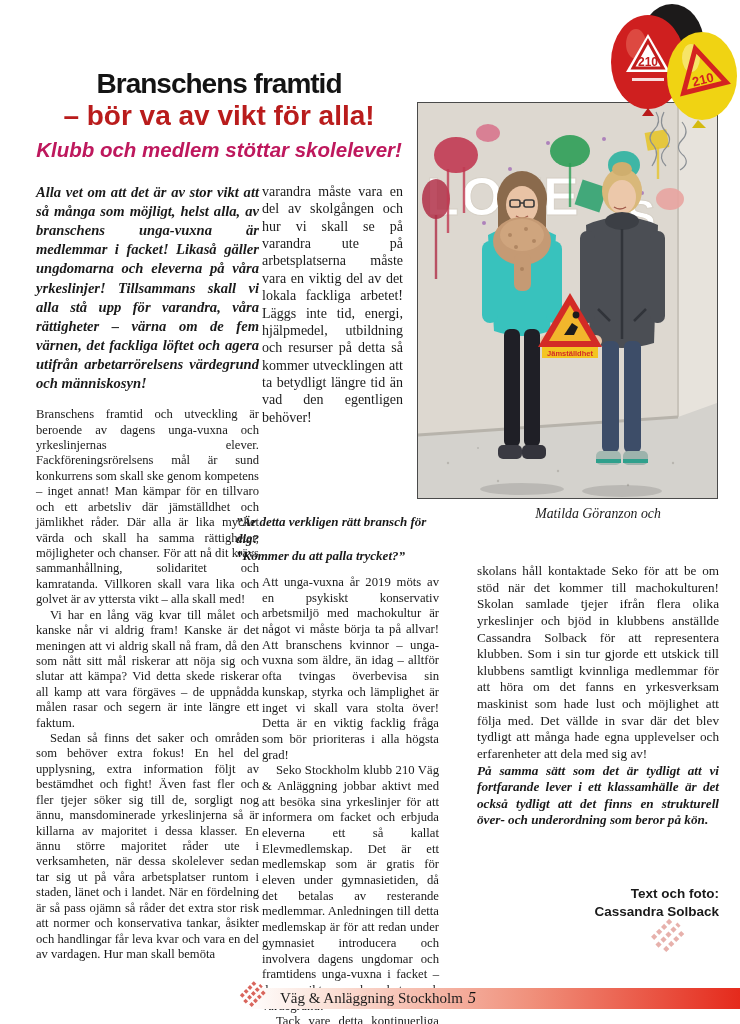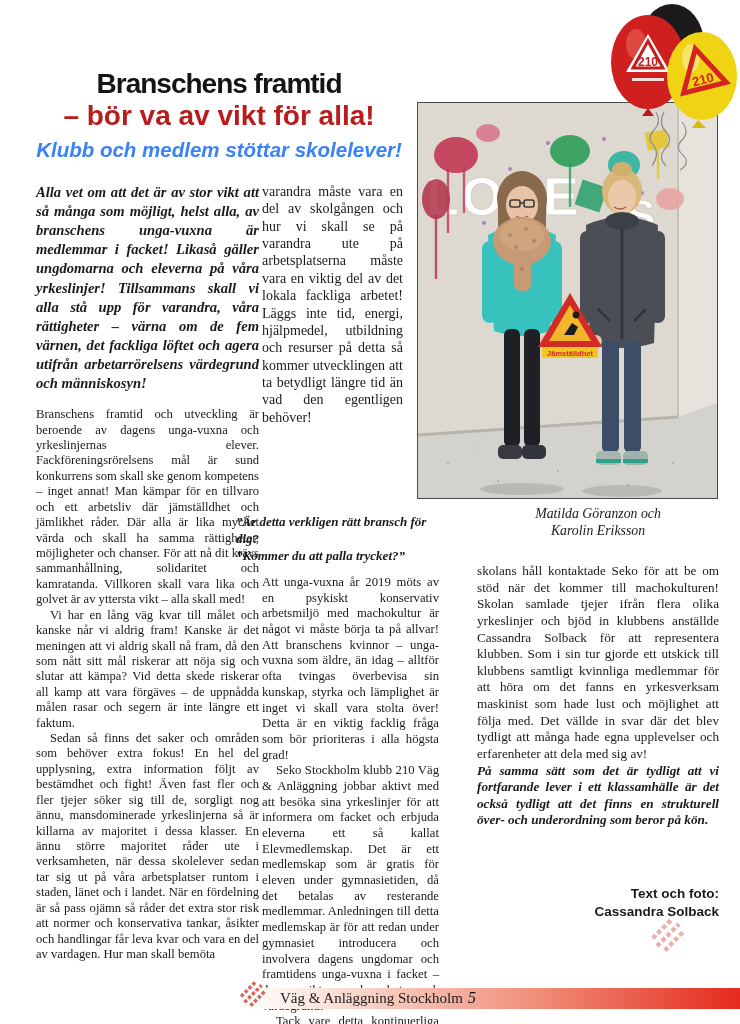--- a/index.html
+++ b/index.html
@@ -43,21 +43,21 @@
   .corner-mark{position:absolute;left:646px;top:912px;opacity:.85;}
 </style>
 </head>
 <body>
 
 <div class="page">
 
   <div class="masthead">
     <h1>Branschens framtid</h1>
     <div class="subtitle">– bör va av vikt för alla!</div>
-    <div class="kicker" style="color:#3b82f6;">Klubb och medlem stöttar skolelever!</div>
+    <div class="kicker" style="color:#be185d;">Klubb och medlem stöttar skolelever!</div>
   </div>
 
   <div class="balloons">
     <svg width="142" height="172" viewBox="0 0 142 172">
       <g stroke="#8a8f94" stroke-width="1.2" fill="none">
         <path d="M58 112 q6 10 -2 18 q-8 8 0 16 q6 8 -2 20"></path>
         <path d="M66 112 q-6 12 2 20 q8 8 -2 18 q-6 8 2 16"></path>
         <path d="M84 122 q8 10 0 18 q-8 8 2 16 q6 8 -4 14"></path>
       </g>
       <ellipse cx="74" cy="44" rx="32" ry="40" fill="#1c1a1a"></ellipse>
@@ -190,21 +190,20 @@
         <circle cx="158" cy="212" r="3.4" fill="#1c1c1c"></circle>
         <path d="M146 232 l8 -12 6 4 -4 8 z" fill="#1c1c1c"></path>
         <rect x="124" y="244" width="56" height="11" fill="#f3c522"></rect>
         <text x="152" y="252.5" text-anchor="middle" font-family="Liberation Sans,sans-serif" font-size="7.5" font-weight="bold" fill="#d32b26">Jämställdhet</text>
       </g>
     </svg>
   </div>
 
   <div class="caption">
     <span style="display:block">Matilda Göranzon och</span>
-    <span style="display:block">Karolin Eriksson</span>
   </div>
 
   <div class="col" id="col1">
     <div class="lead">Alla vet om att det är av stor vikt att så många som möjligt, helst alla, av branschens unga-vuxna är medlemmar i facket! Likaså gäller ungdomarna och eleverna på våra yrkeslinjer! Tillsammans skall vi alla stå upp för varandra, våra rättigheter – värna om de fem värnen, det fackliga löftet och agera utifrån arbetarrörelsens värdegrund och människosyn!</div>
     <p class="noindent">Branschens framtid och utveckling är beroende av dagens unga-vuxna och yrkeslinjernas elever. Fackföreningsrörelsens mål är sund konkurrens som skall ske genom kompetens – inget annat! Man kämpar för en tillvaro och ett arbetsliv där jämställdhet och jämlikhet råder. Där alla är lika mycket värda och skall ha samma rättigheter, möjligheter och chanser. För att nå dit krävs sammanhållning, solidaritet och kamratanda. Villkoren skall vara lika och golvet är av yttersta vikt – alla skall med!</p>
     <p>Vi har en lång väg kvar till målet och kanske når vi aldrig fram! Kanske är det meningen att vi aldrig skall nå fram, då den som nått sitt mål riskerar att nöja sig och slutar att kämpa? Vid detta skede riskerar all kamp att vara förgäves – de uppnådda målen rasar och segern är inte längre ett faktum.</p>
     <p>Sedan så finns det saker och områden som behöver extra fokus! En hel del upplysning, extra information följt av bestämdhet och fight! Även fast fler och fler tjejer söker sig till de, sorgligt nog ännu, mansdominerade yrkeslinjerna så är killarna av majoritet i dessa klasser. En ännu större majoritet råder ute i verksamheten, när dessa skolelever sedan tar sig ut på våra arbetsplatser runtom i staden, länet och i landet. När en fördelning är så pass ojämn så råder det extra stor risk att normer och konservativa tankar, åsikter och handlingar får leva kvar och vara en del av vardagen. Hur man skall bemöta</p>
   </div>
 
   <div class="col" id="col2a">

